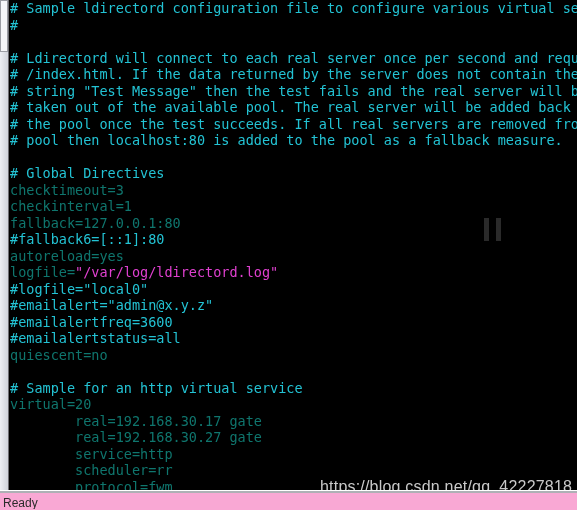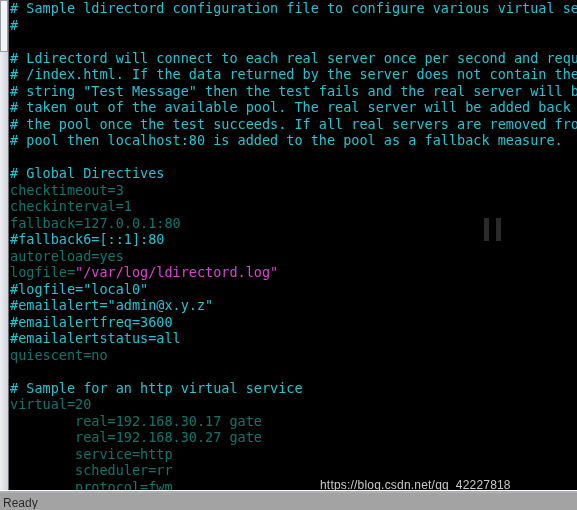--- a/index.html
+++ b/index.html
@@ -103,34 +103,34 @@
   }
   .pause-overlay span.b1 { left: 0; }
   .pause-overlay span.b2 { left: 12px; }
 
   
   .watermark {
     position: absolute;
     left: 320px;
     top: 478px;
     font-family: "Liberation Sans", sans-serif;
-    font-size: 12px;
+    font-size: 16px;
     color: #c9c9c9;
     white-space: nowrap;
     letter-spacing: 0.2px;
   }
 
   
   .statusbar {
     position: absolute;
     left: 0;
     top: 490px;
     width: 577px;
     height: 20px;
-    background: #a3a3a3;
+    background: #f9a8d4;
     border-top: 1px solid #ffffff;
     box-sizing: border-box;
   }
   .statusbar-sep {
     position: absolute;
     left: 0;
     top: 0;
     width: 577px;
     height: 2px;
     background: #aeb0b5;

